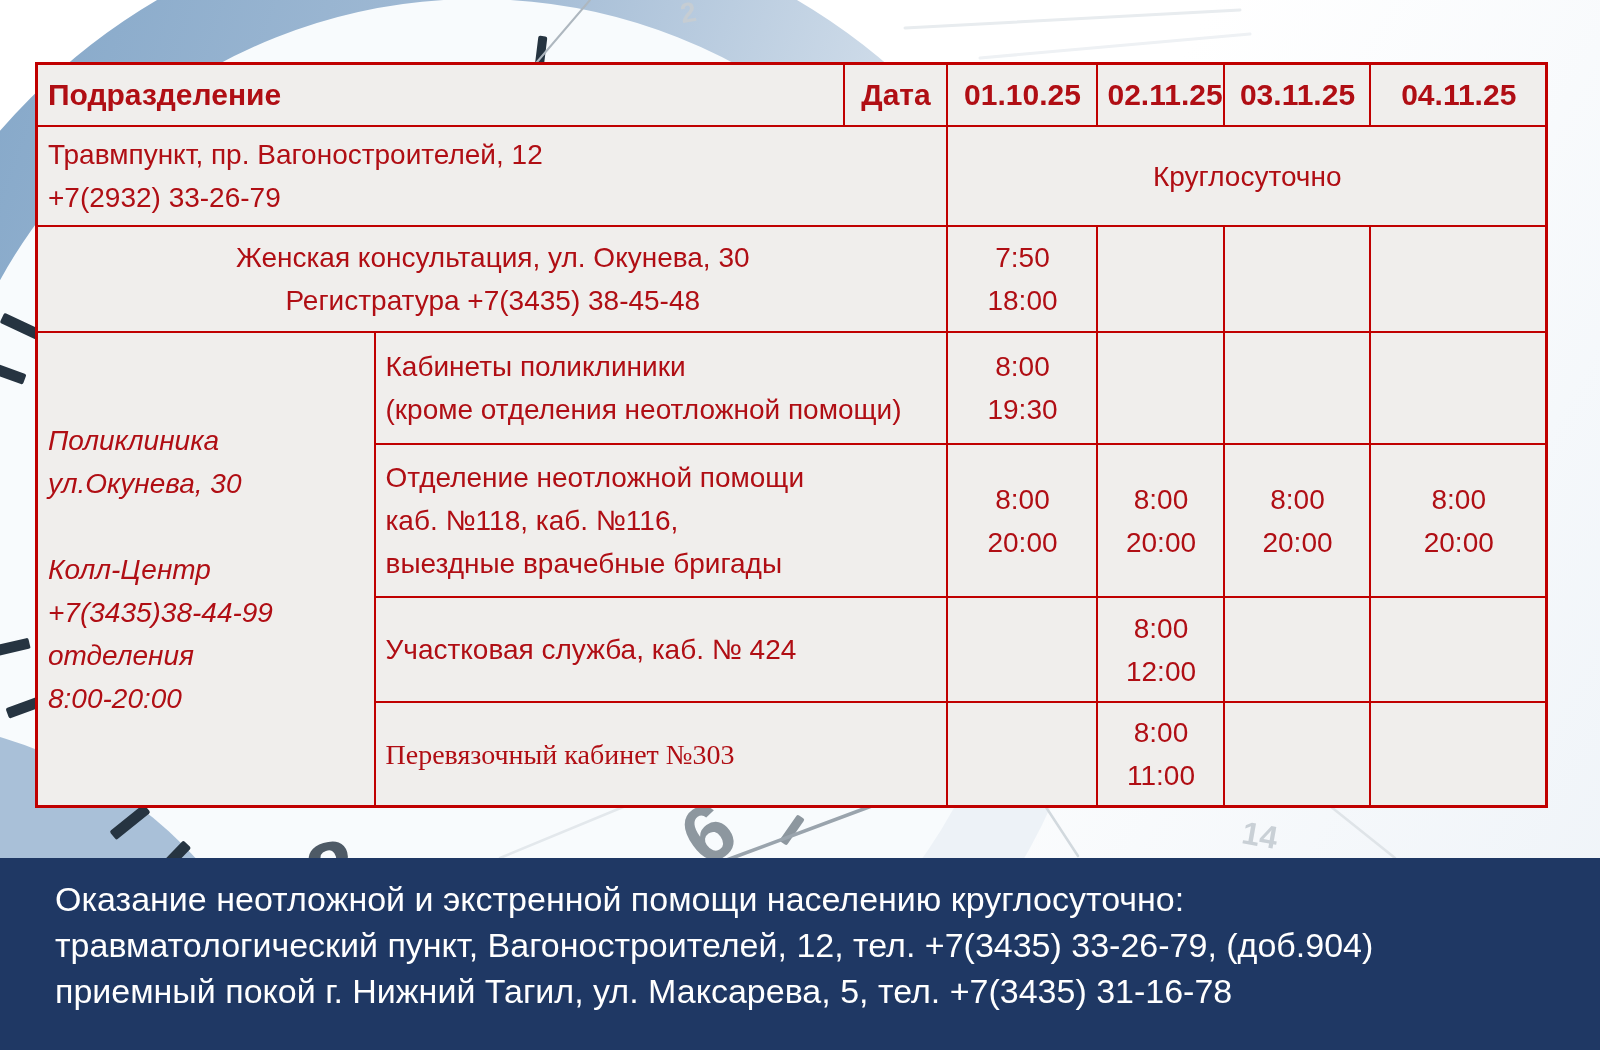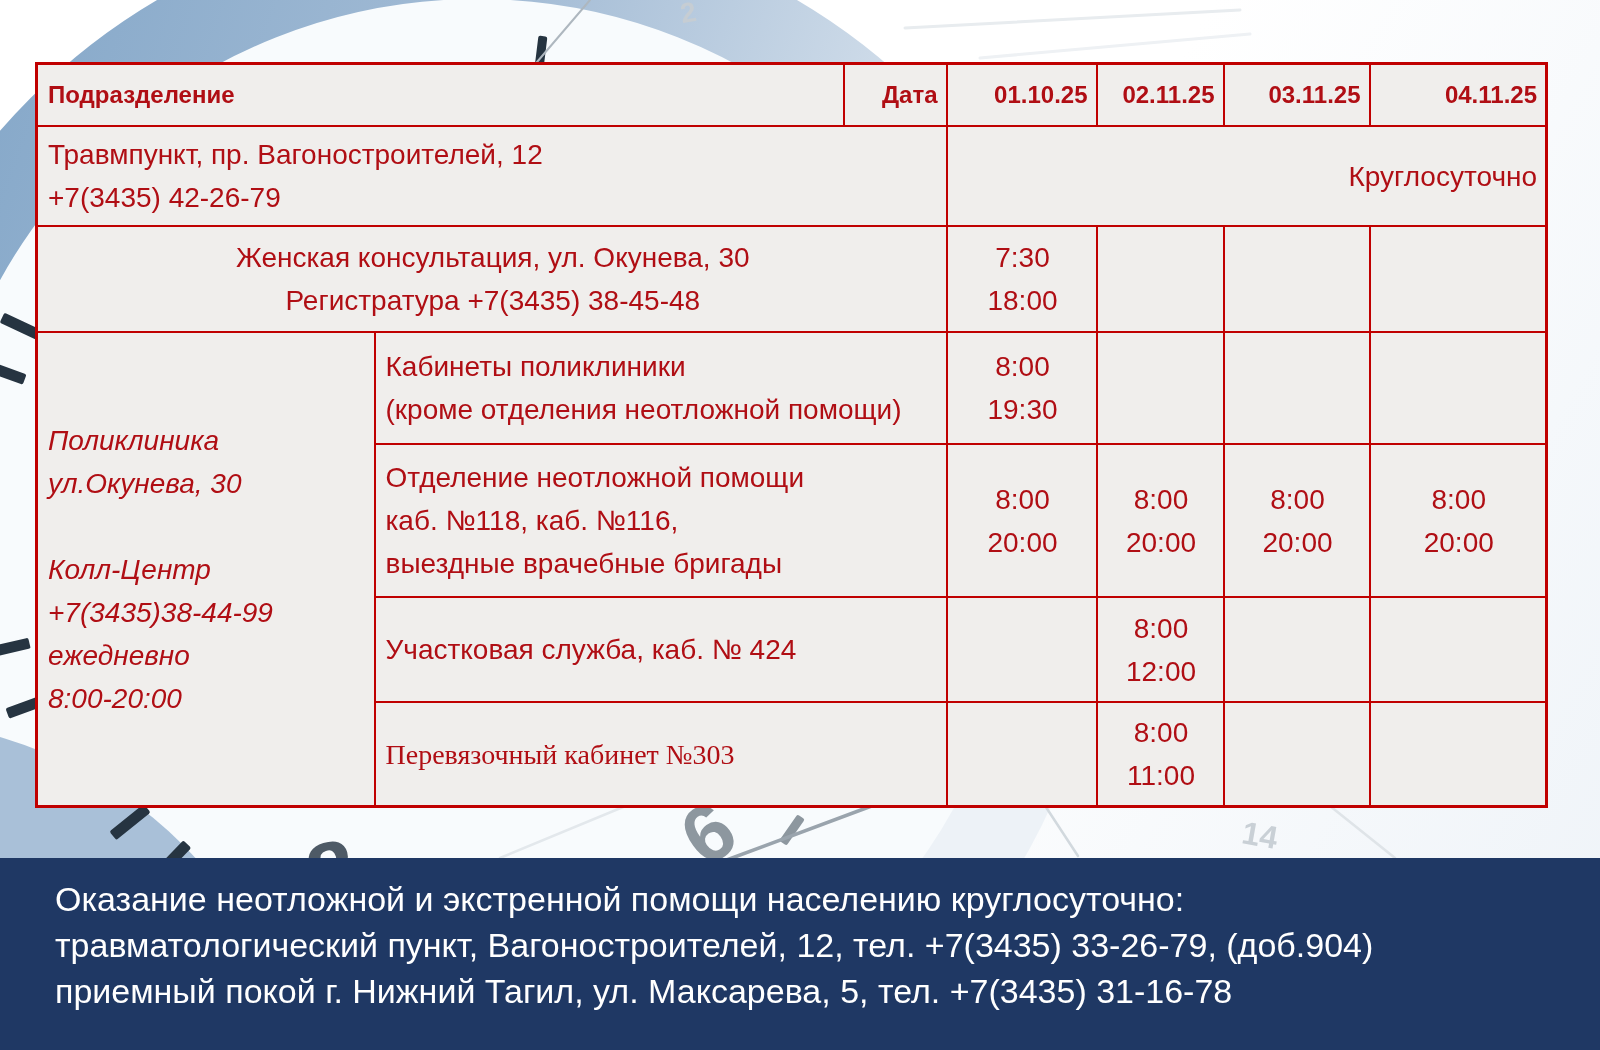--- a/index.html
+++ b/index.html
@@ -16,28 +16,28 @@
     background:#f0eeec;border:3px solid #c00000;
   }
   table.schedule td{
     border:2px solid #c00000;
     color:#b00e14;
     font-size:28px;line-height:43px;
     padding:2px 8px 2px 10px;
     vertical-align:middle;
     overflow:hidden;
   }
-  tr.rh td{height:56px;font-weight:bold;font-size:24px;line-height:34px;}
+  tr.rh td{height:56px;font-weight:bold;font-size:30px;line-height:34px;}
   tr.r2 td{height:94px;}
   tr.r3 td{height:100px;text-align:center;}
   tr.r4 td{height:106px;}
   tr.r5 td{height:147px;}
   tr.r6 td{height:99px;}
   tr.r7 td{height:98px;}
-  td.ctr{text-align:right;padding-left:2px;padding-right:2px;}
+  td.ctr{text-align:center;padding-left:2px;padding-right:2px;}
   td.time{text-align:center;line-height:44px;padding-left:2px;padding-right:2px;}
   td.poly{vertical-align:top;padding-top:56px;font-style:italic;}
   td.vbot{vertical-align:bottom;padding-bottom:2px;font-family:Liberation Serif, serif;}
   .spacer{height:43px;}
 
   .band{
     position:absolute;left:0;top:858px;width:1600px;height:192px;
     background:#1f3864;color:#ffffff;box-sizing:border-box;
     padding:18px 30px 12px 55px;
   }
@@ -106,47 +106,47 @@
         <td class="ctr">Дата</td>
         <td class="ctr">01.10.25</td>
         <td class="ctr">02.11.25</td>
         <td class="ctr">03.11.25</td>
         <td class="ctr">04.11.25</td>
       </tr>
 
       <tr class="r2">
         <td colspan="3">
           <div>Травмпункт, пр. Вагоностроителей, 12</div>
-          <div>+7(3435) 42-26-79</div>
+          <div>+7(2932) 33-26-79</div>
         </td>
         <td colspan="4" class="ctr">Круглосуточно</td>
       </tr>
 
       <tr class="r3">
         <td colspan="3">
           <div>Женская консультация, ул. Окунева, 30</div>
           <div>Регистратура +7(3435) 38-45-48</div>
         </td>
         <td class="time">
-          <div>7:30</div>
+          <div>7:50</div>
           <div>18:00</div>
         </td>
         <td></td>
         <td></td>
         <td></td>
       </tr>
 
       <tr class="r4">
         <td rowspan="4" class="poly">
           <div>Поликлиника</div>
           <div>ул.Окунева, 30</div>
           <div class="spacer"></div>
           <div>Колл-Центр</div>
           <div>+7(3435)38-44-99</div>
-          <div>ежедневно</div>
+          <div>отделения</div>
           <div>8:00-20:00</div>
         </td>
         <td colspan="2">
           <div>Кабинеты поликлиники</div>
           <div>(кроме отделения неотложной помощи)</div>
         </td>
         <td class="time">
           <div>8:00</div>
           <div>19:30</div>
         </td>

